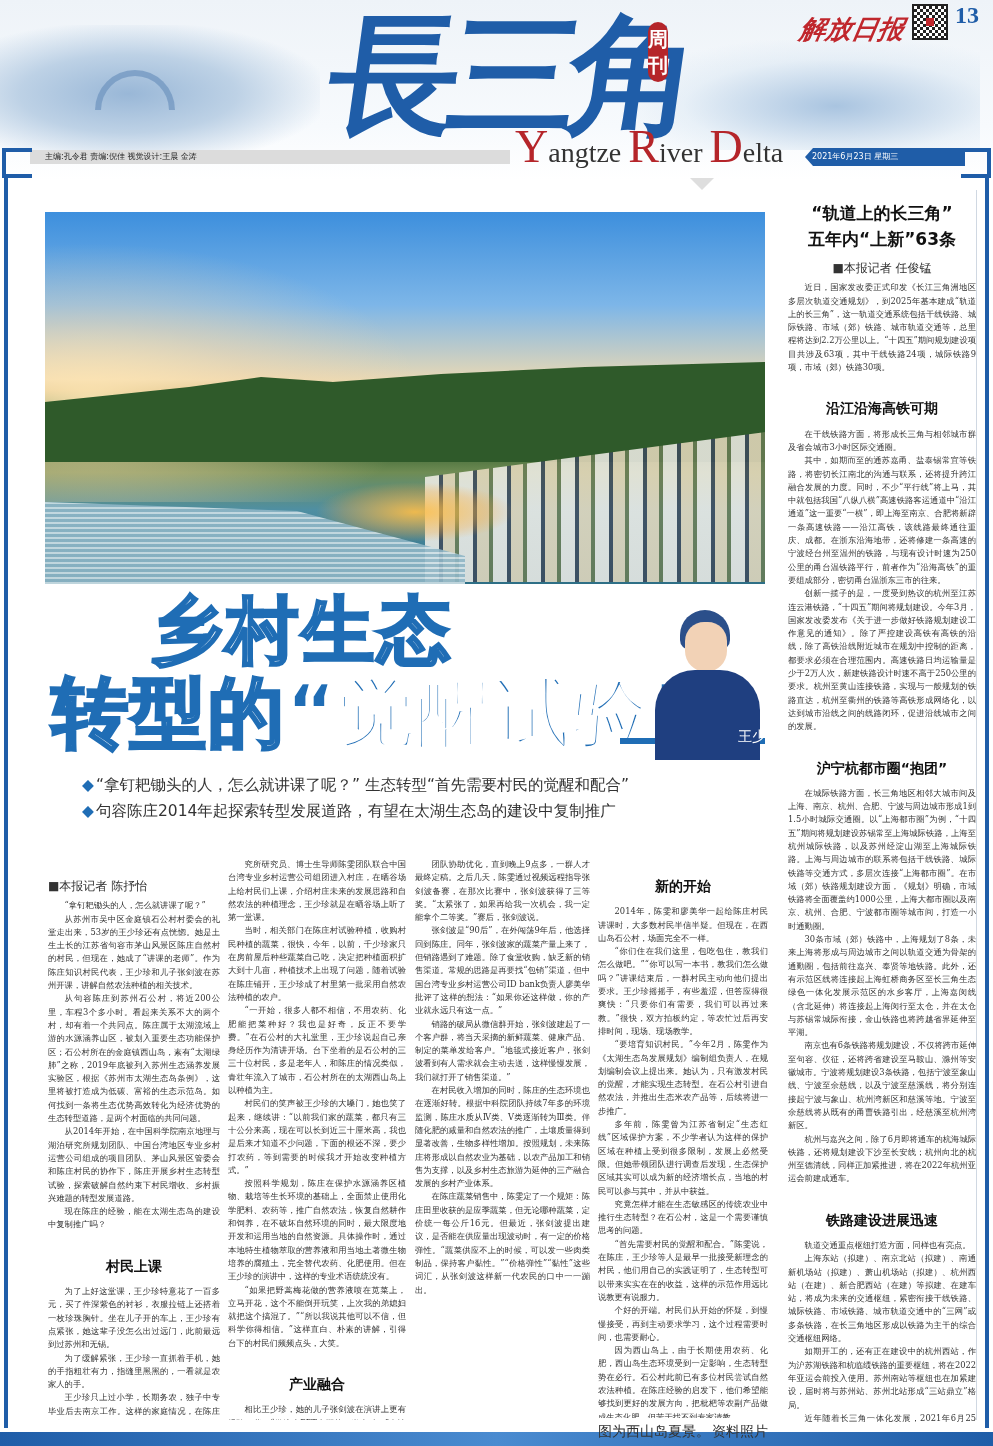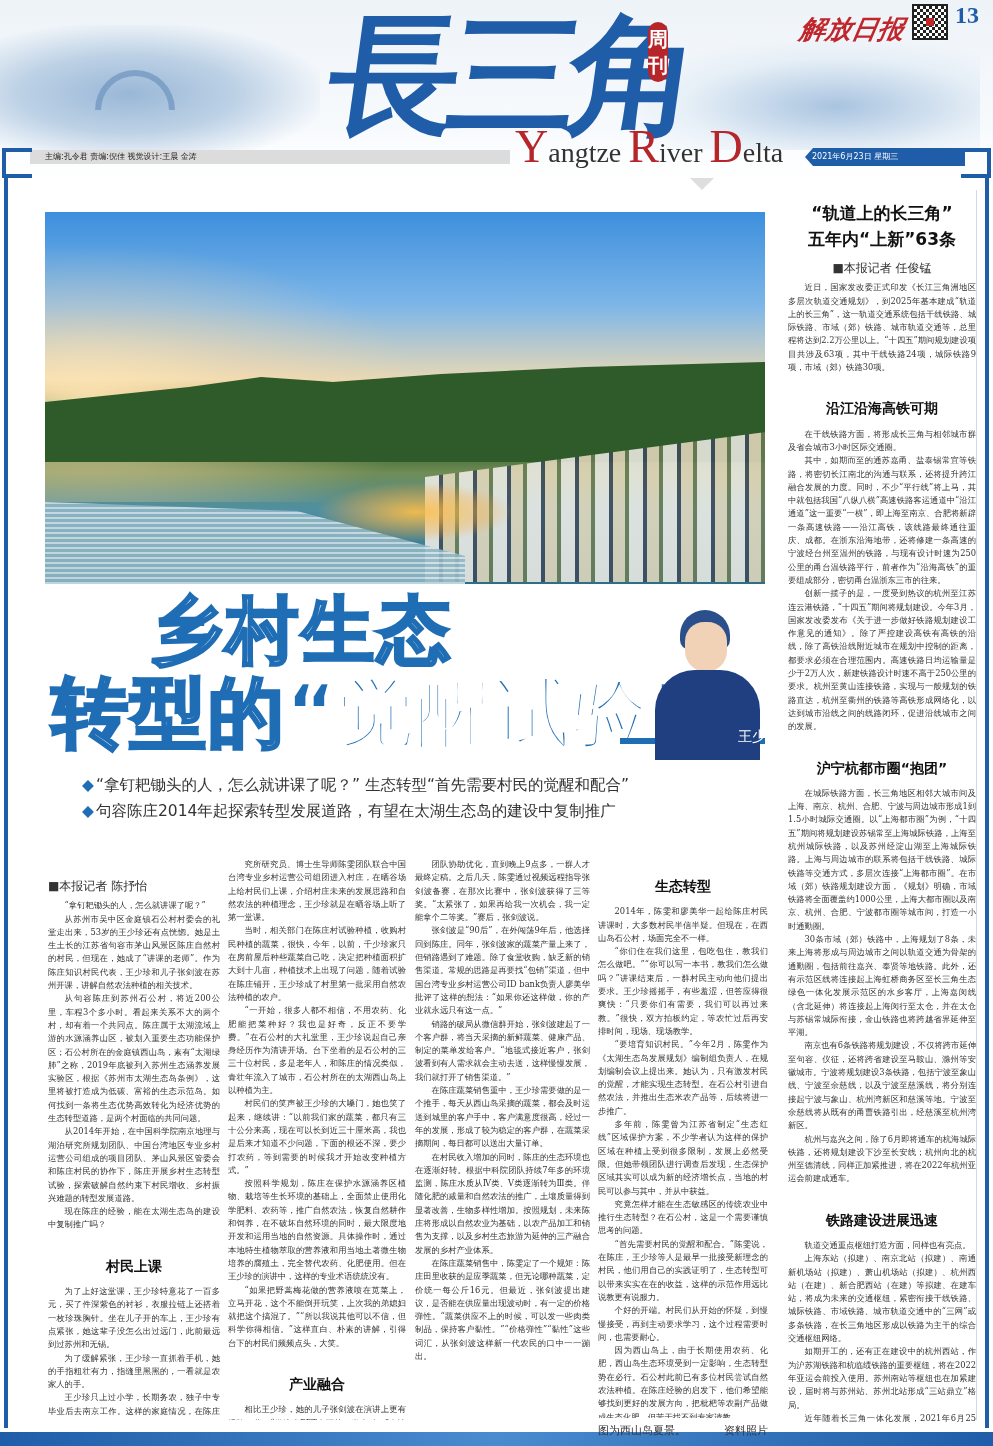--- a/index.html
+++ b/index.html
@@ -45,21 +45,21 @@
   .portrait .body { position: absolute; left: 15px; top: 70px; width: 105px; height: 90px; background: #1f3f80; border-radius: 40px 40px 0 0; }
   .portrait-caption { position: absolute; left: 738px; top: 728px; font-family: Liberation Mono, monospace; font-size: 14px; color: #fff; }
 
   .subtitles { position: absolute; left: 82px; top: 772px; font-family: "DejaVu Sans", sans-serif; font-size: 15.5px; color: #333; line-height: 26px; }
   .subtitles .diamond { color: #1f6db5; margin-right: 2px; }
 
   .col { position: absolute; font-size: 8.3px; line-height: 13.3px; color: #333; text-align: justify; overflow: hidden; }
   .col p { text-indent: 2em; }
   .byline { font-size: 12px; color: #333; text-indent: 0 !important; margin-bottom: 6px; }
   .sec-head { font-family: "DejaVu Sans", sans-serif; font-weight: bold; text-align: center; font-size: 14px; color: #111; margin: 28px 0 12px; text-indent: 0 !important; }
-  .caption-row { position: absolute; left: 598px; top: 1423px; width: 170px; font-size: 11px; color: #333; display: flex; justify-content: space-between; }
+  .caption-row { position: absolute; left: 598px; top: 1423px; width: 170px; font-size: 14px; color: #333; display: flex; justify-content: space-between; }
 
   .right-title { position: absolute; left: 782px; top: 200px; width: 200px; text-align: center; font-family: "DejaVu Sans", sans-serif; font-size: 17px; font-weight: bold; color: #111; line-height: 26px; }
   .right-col { left: 788px; top: 262px; width: 188px; }
   .right-rule { position: absolute; left: 976px; top: 190px; width: 1px; height: 1230px; background: #d0d8e2; }
 </style>
 </head>
 <body>
 
 <div class="masthead">
   <div class="mh-landscape"></div>
@@ -132,27 +132,26 @@
   <p>“如果把野蒿梅花做的营养液喷在苋菜上，立马开花，这个不能倒开玩笑，上次我的弟媳妇就把这个搞混了。”“所以我说其他可以不信，但科学你得相信。”这样直白、朴素的讲解，引得台下的村民们频频点头，大笑。</p>
   <div class="sec-head">产业融合</div>
   <p>相比王少珍，她的儿子张剑波在演讲上更有经验一些。“做这个PPT大概花了半小时。”在演讲前，他颇为自豪地告诉记者。去年，张剑波被选送参加句容市举办的农业创业大赛，活动主办方通知张剑波要上台路演，文案好不容易写出来，还需要演示PPT，但直到要正式参加比赛前一周，张剑波的PPT还没开始做。“因为不知道怎么做。”</p>
 
 </div>
 
 <div class="col" style="left:415px; top:858px; width:175px; height:562px;">
   <p>团队协助优化，直到晚上9点多，一群人才最终定稿。之后几天，陈雯通过视频远程指导张剑波备赛，在那次比赛中，张剑波获得了三等奖。“太紧张了，如果再给我一次机会，我一定能拿个二等奖。”赛后，张剑波说。</p>
   <p>张剑波是“90后”，在外闯荡9年后，他选择回到陈庄。同年，张剑波家的蔬菜产量上来了，但销路遇到了难题。除了食堂收购，缺乏新的销售渠道。常规的思路是再要找“包销”渠道，但中国台湾专业乡村运营公司ID bank负责人廖美华批评了这样的想法：“如果你还这样做，你的产业就永远只有这一点。”</p>
   <p>销路的破局从微信群开始，张剑波建起了一个客户群，将当天采摘的新鲜蔬菜、健康产品、制定的菜单发给客户。“地毯式接近客户，张剑波看到有人需求就会主动去送，这样慢慢发展，我们就打开了销售渠道。”</p>
-  <p>在陈庄蔬菜销售重中，王少珍需要做的是一个推手，每天从西山岛采摘的蔬菜，都会及时运送到城里的客户手中，客户满意度很高，经过一年的发展，形成了较为稳定的客户群，在蔬菜采摘期间，每日都可以送出大量订单。</p>
   <p>在村民收入增加的同时，陈庄的生态环境也在逐渐好转。根据中科院团队持续7年多的环境监测，陈庄水质从Ⅳ类、Ⅴ类逐渐转为Ⅲ类。伴随化肥的减量和自然农法的推广，土壤质量得到显著改善，生物多样性增加。按照规划，未来陈庄将形成以自然农业为基础，以农产品加工和销售为支撑，以及乡村生态旅游为延伸的三产融合发展的乡村产业体系。</p>
   <p>在陈庄蔬菜销售中，陈雯定了一个规矩：陈庄田里收获的是应季蔬菜，但无论哪种蔬菜，定价统一每公斤16元。但最近，张剑波提出建议，是否能在供应量出现波动时，有一定的价格弹性。“蔬菜供应不上的时候，可以发一些肉类制品，保持客户黏性。”“价格弹性”“黏性”这些词汇，从张剑波这样新一代农民的口中一一蹦出。</p>
 </div>
 
 <div class="col" style="left:598px; top:852px; width:170px; height:566px;">
-  <div class="sec-head">生态转型</div>
+  <div class="sec-head">新的开始</div>
   <p>2014年，陈雯和廖美华一起给陈庄村民讲课时，大多数村民半信半疑。但现在，在西山岛石公村，场面完全不一样。</p>
   <p>“你们住在我们这里，包吃包住，教我们怎么做吧。”“你可以写一本书，教我们怎么做吗？”讲课结束后，一群村民主动向他们提出要求。王少珍摇摇手，有些羞涩，但答应得很爽快：“只要你们有需要，我们可以再过来教。”很快，双方拍板约定，等农忙过后再安排时间，现场、现场教学。</p>
   <p>“要培育知识村民。”今年2月，陈雯作为《太湖生态岛发展规划》编制组负责人，在规划编制会议上提出来。她认为，只有激发村民的觉醒，才能实现生态转型。在石公村引进自然农法，并推出生态米农产品等，后续将进一步推广。</p>
   <p>多年前，陈雯曾为江苏省制定“生态红线”区域保护方案，不少学者认为这样的保护区域在种植上受到很多限制，发展上必然受限。但她带领团队进行调查后发现，生态保护区域其实可以成为新的经济增长点，当地的村民可以参与其中，并从中获益。</p>
   <p>究竟怎样才能在生态敏感区的传统农业中推行生态转型？在石公村，这是一个需要谨慎思考的问题。</p>
   <p>“首先需要村民的觉醒和配合。”陈雯说，在陈庄，王少珍等人是最早一批接受新理念的村民，他们用自己的实践证明了，生态转型可以带来实实在在的收益，这样的示范作用远比说教更有说服力。</p>
   <p>个好的开端。村民们从开始的怀疑，到慢慢接受，再到主动要求学习，这个过程需要时间，也需要耐心。</p>
   <p>因为西山岛上，由于长期使用农药、化肥，西山岛生态环境受到一定影响，生态转型势在必行。石公村此前已有多位村民尝试自然农法种植。在陈庄经验的启发下，他们希望能够找到更好的发展方向，把枇杷等农副产品做成生态化肥，但苦于找不到专家请教。</p>
   <p>这次，朱运兆和谢芳萍都来听了王少珍和张剑波的课。这是一个好的开始。</p>
 </div>

